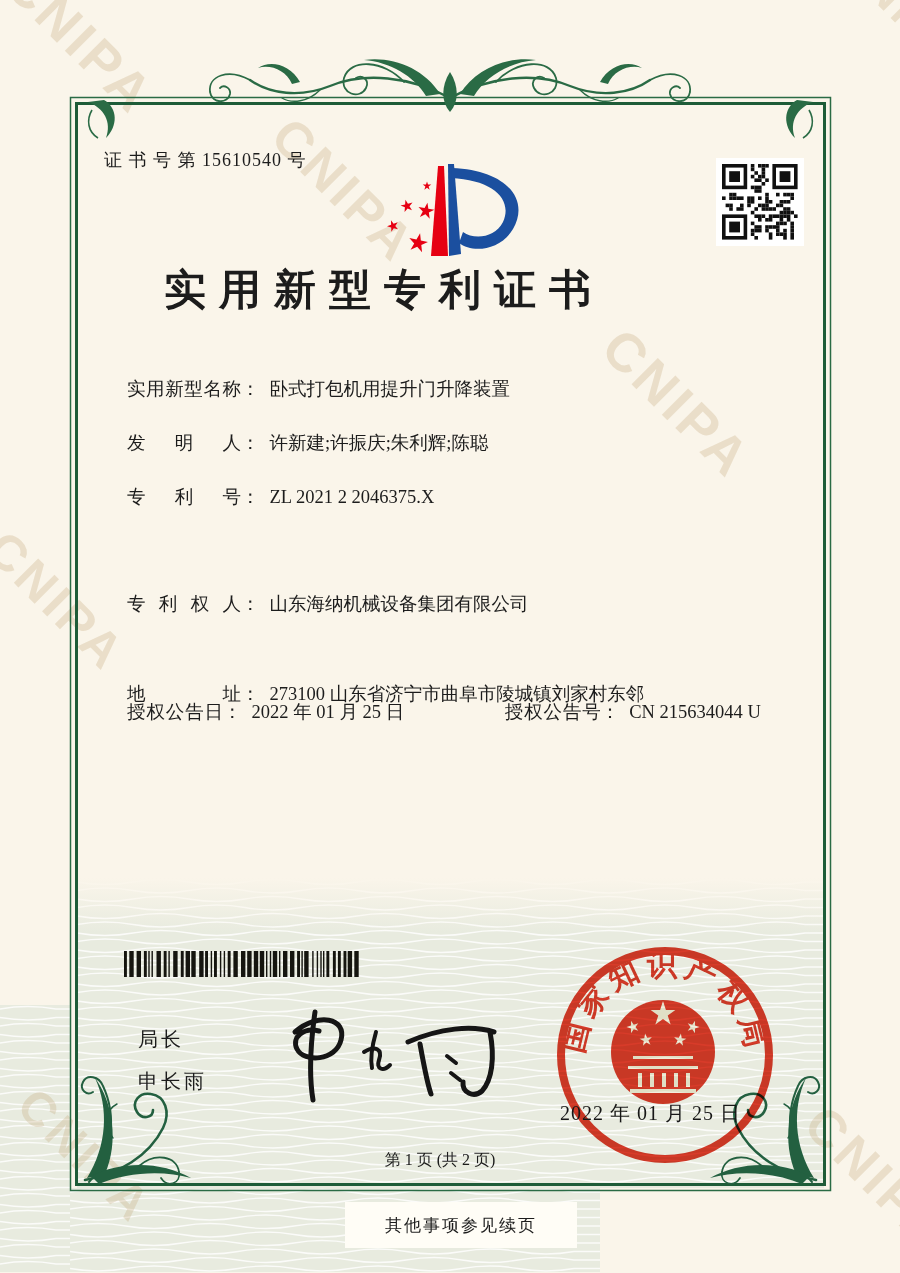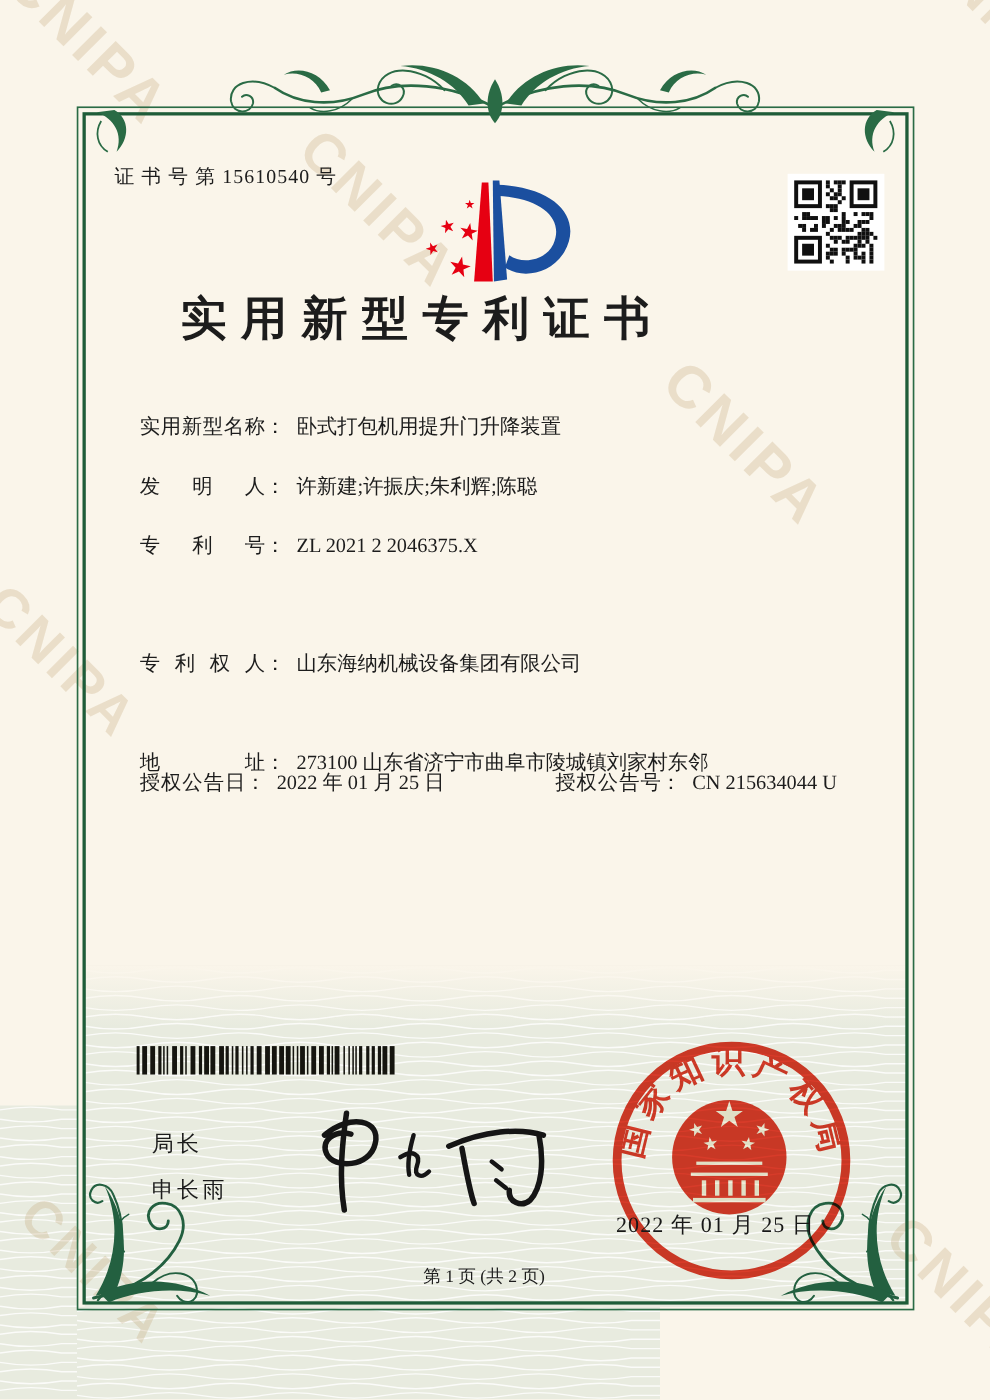--- a/index.html
+++ b/index.html
@@ -434,14 +434,17 @@
         <rect x="662" y="1073" width="4" height="14"></rect>
         <rect x="674" y="1073" width="4" height="14"></rect>
         <rect x="686" y="1073" width="4" height="14"></rect>
         <rect x="630" y="1089" width="66" height="4"></rect>
       </g>
     </g>
   </svg>
   <div class="abs seal-date">2022 年 01 月 25 日</div>
 
   <div class="abs page-num">第 1 页 (共 2 页)</div>
+  <div class="abs note-box">
+    <span>其他事项参见续页</span>
+  </div>
 
 </div>
 
 </body></html>

